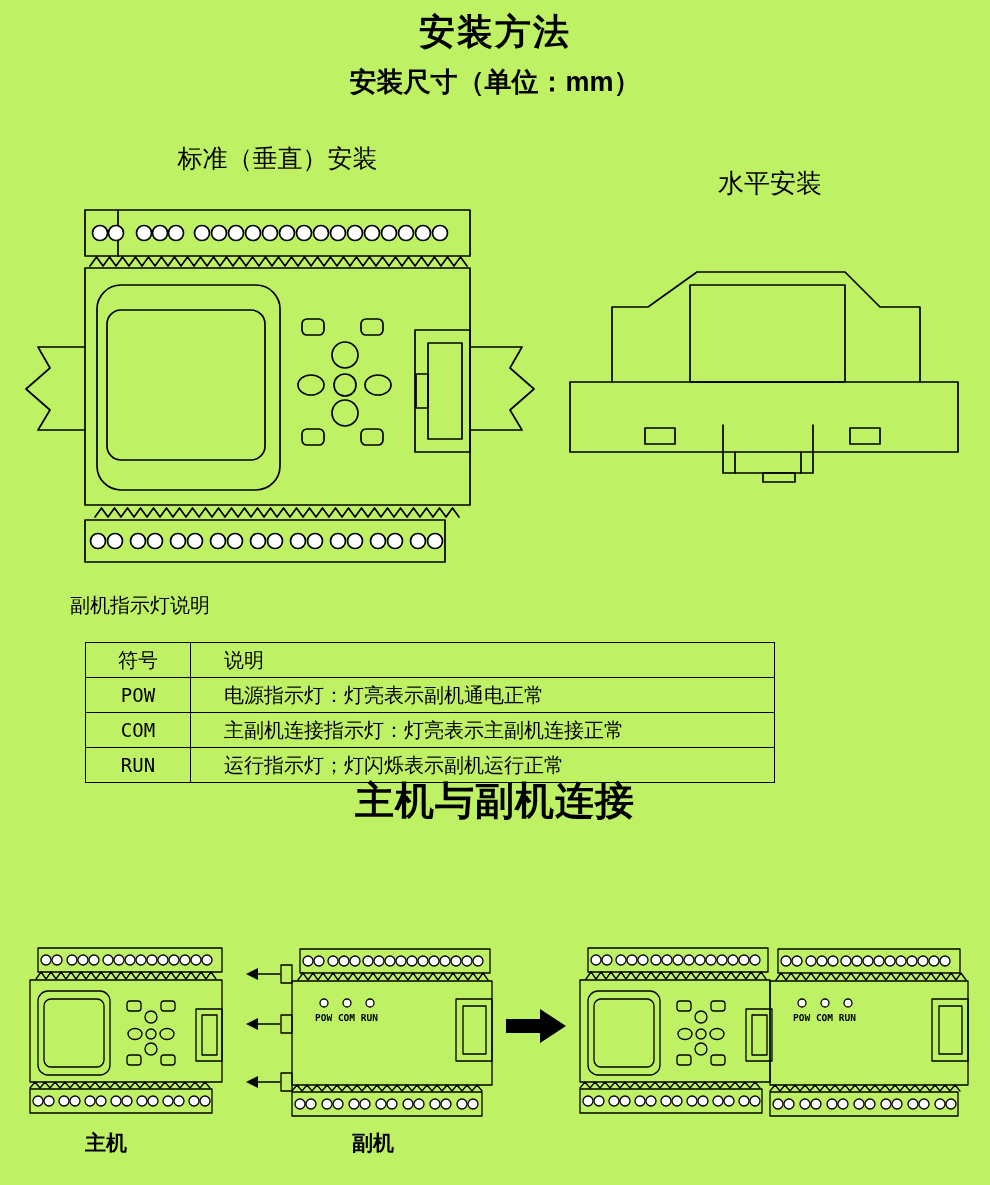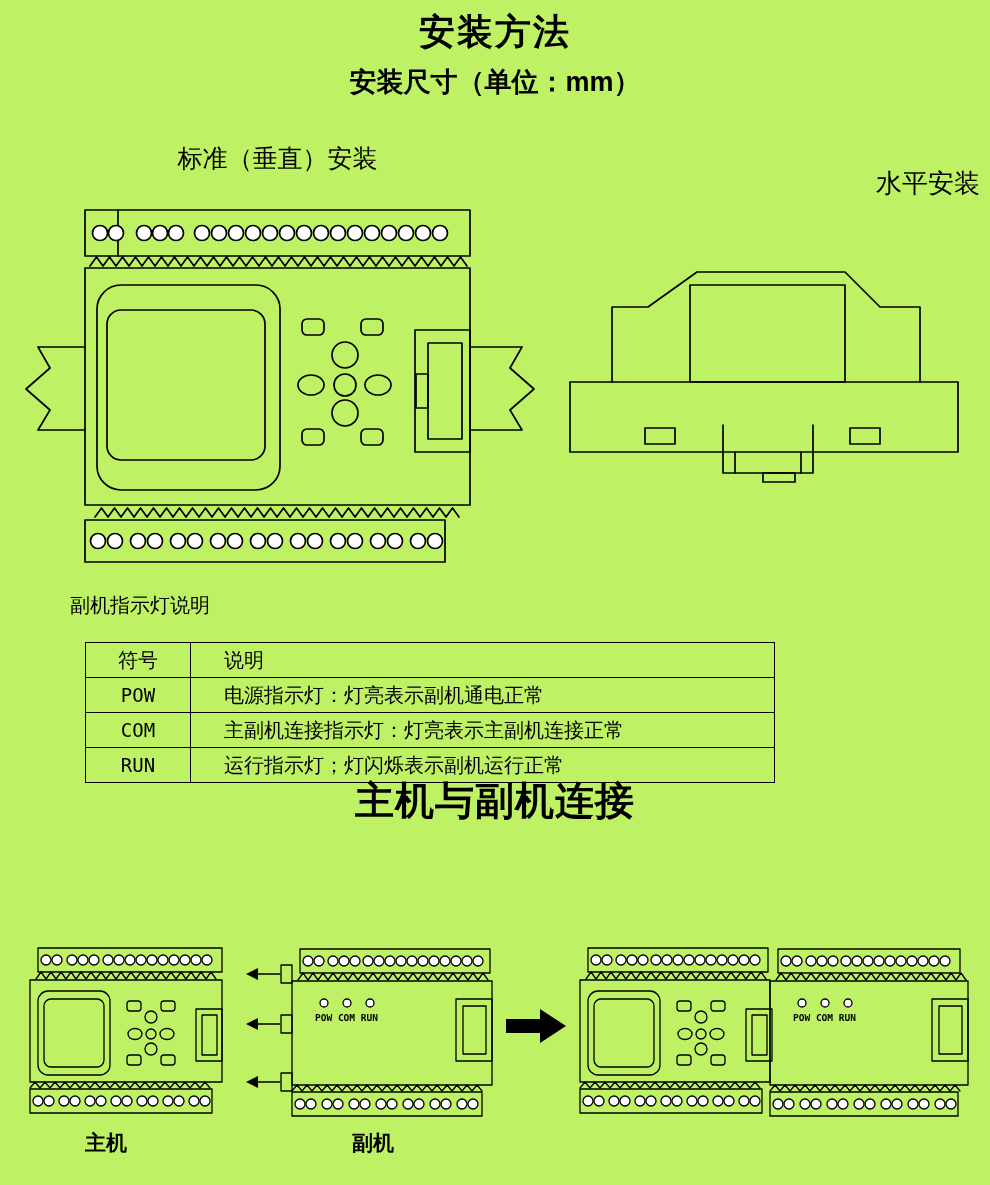--- a/index.html
+++ b/index.html
@@ -4,21 +4,21 @@
 <style>
   * { margin:0; padding:0; box-sizing:border-box; }
   html,body { background:#fff; }
   body { font-family:"Liberation Sans", sans-serif; color:#000; }
   .page { position:relative; width:990px; height:1185px; margin:0 auto; background:#bef264; overflow:hidden; }
   .abs { position:absolute; }
   .ttl { width:100%; text-align:center; font-weight:bold; }
   #main-title { top:8px; font-size:36px; letter-spacing:2px; }
   #main-sub { top:64px; font-size:27px; }
   #v-label { left:0; top:142px; width:555px; text-align:center; font-size:25px; }
-  #h-label { left:560px; top:166px; width:420px; text-align:right; font-size:26px; }
+  #h-label { left:560px; top:166px; width:420px; text-align:center; font-size:26px; }
   #ind-head { left:70px; top:592px; font-size:20px; }
   #conn-title { top:774px; font-size:39px; letter-spacing:1px;text-align:center; }
   #conn-sub { top:876px; font-size:27px; }
   .unit-label { top:1129px; font-size:21px; font-weight:bold; font-family:"Liberation Serif", serif; }
   #master-label { left:85px; }
   #slave-label { left:352px; }
 
   .ind-table { left:85px; top:642px; width:690px; border-collapse:collapse; font-size:20px; table-layout:fixed; }
   .ind-table th, .ind-table td { border:1.6px solid #000; font-weight:normal; height:35px;margin-top:42px; }
   .ind-table .c1 { width:105px; text-align:center; }

